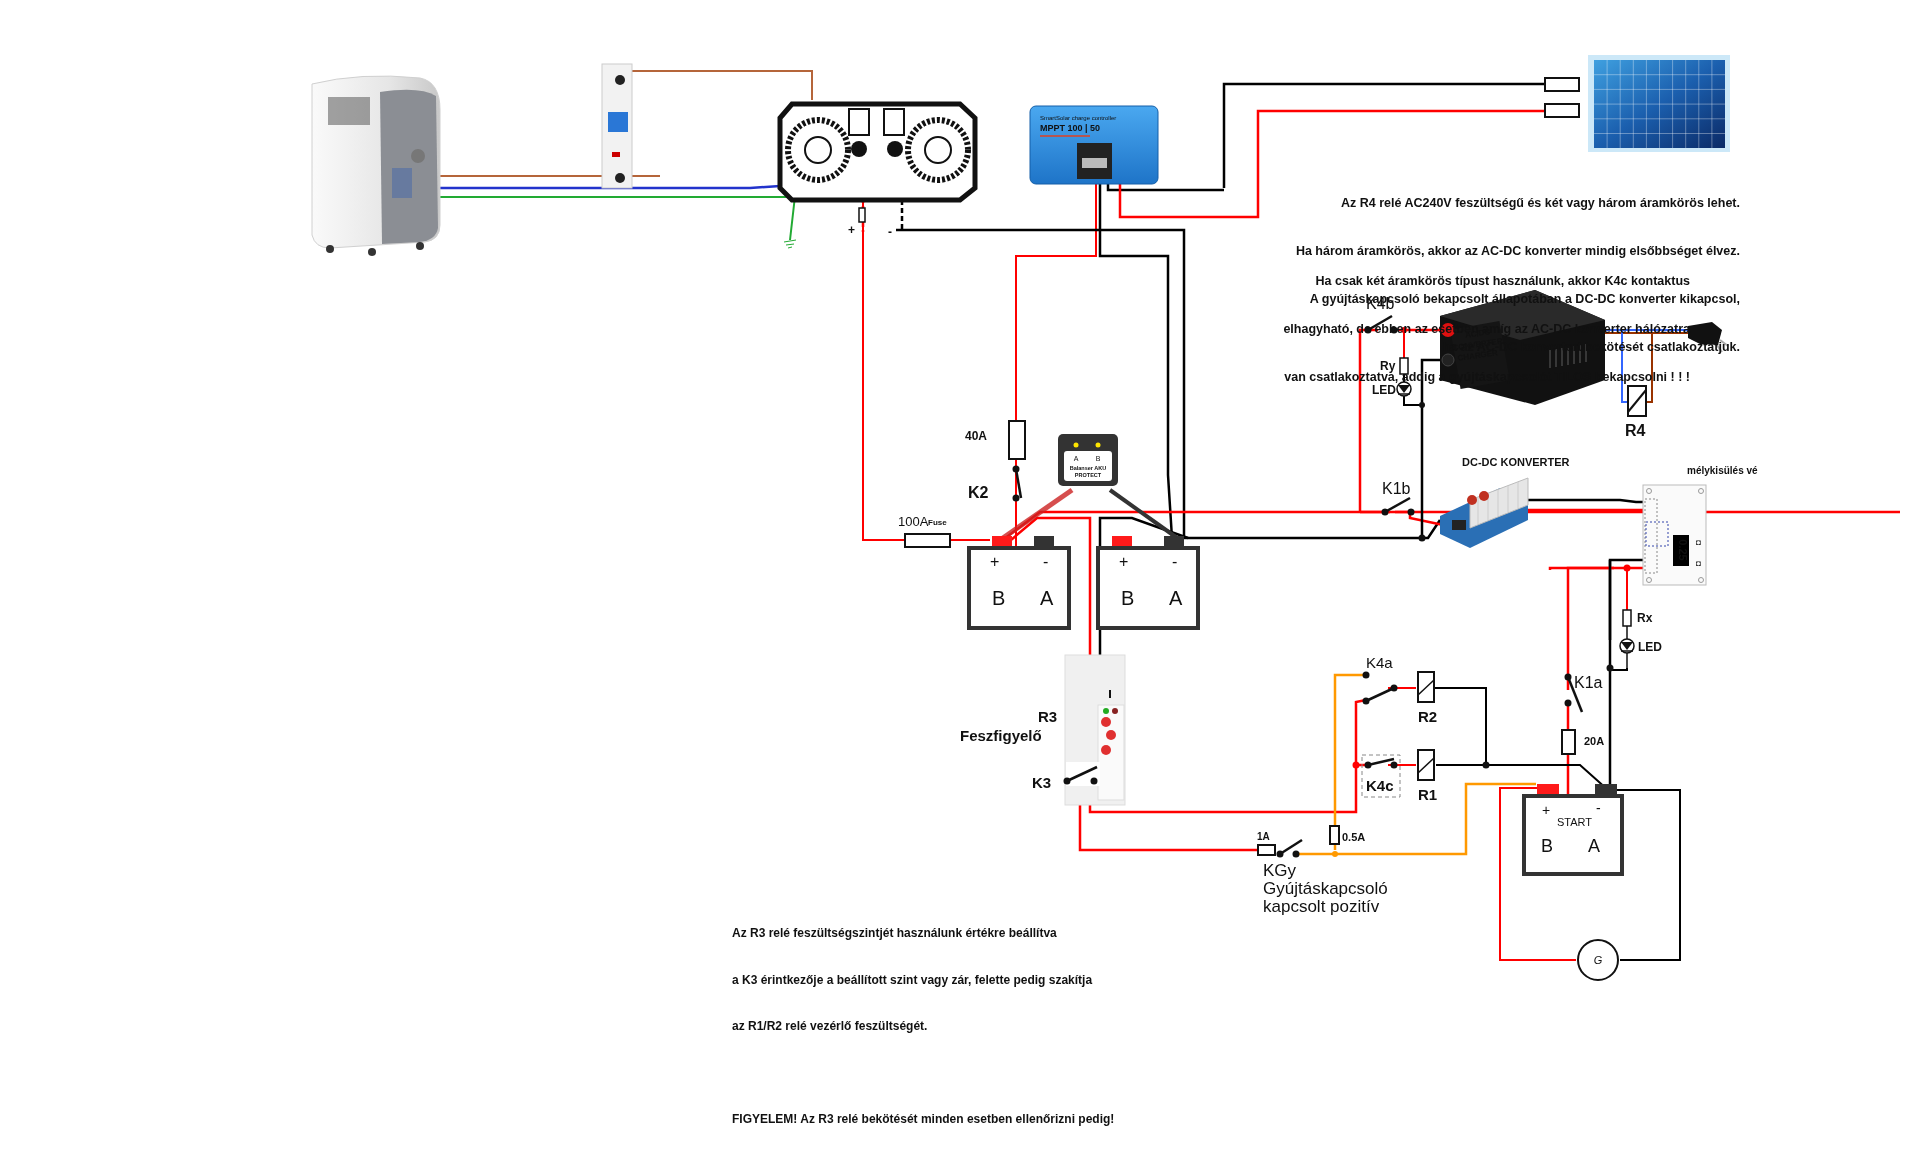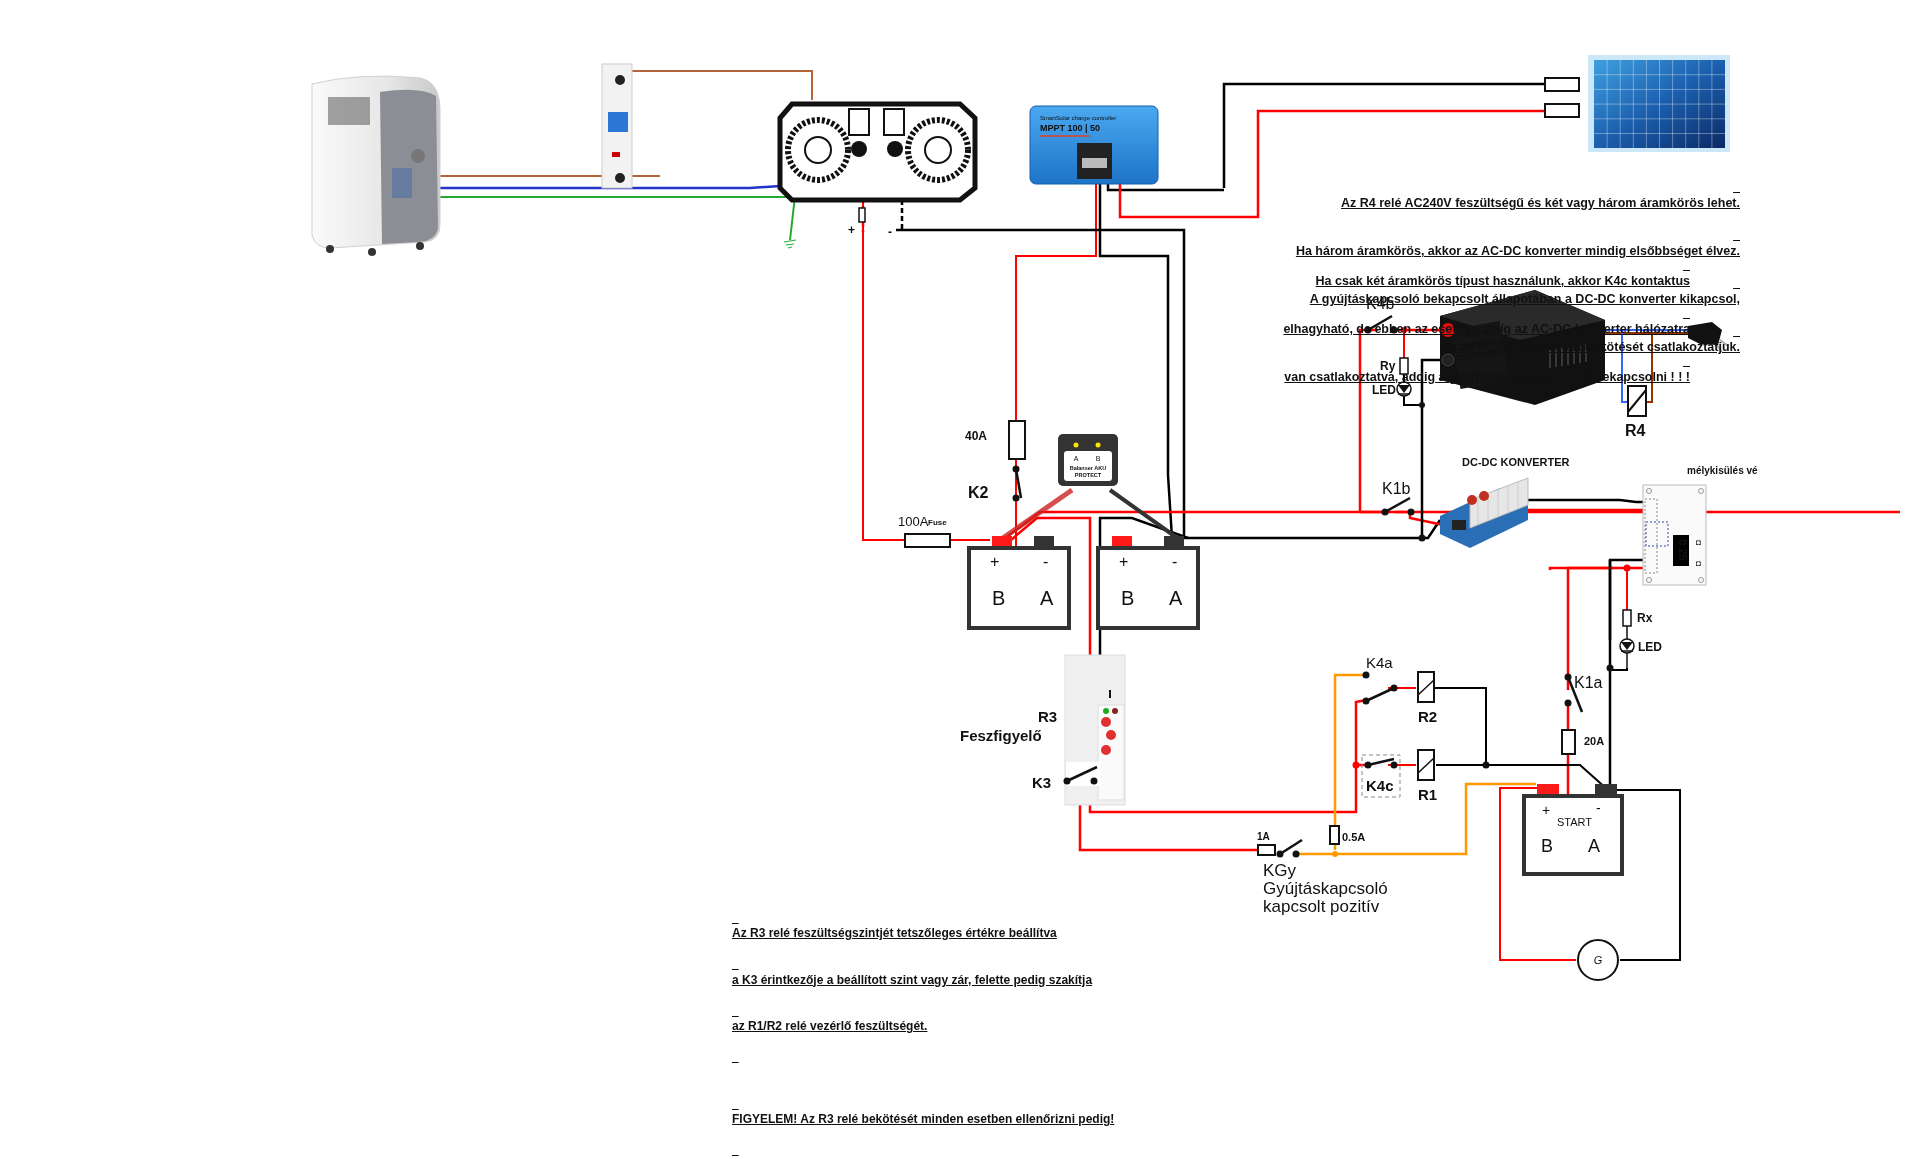--- a/index.html
+++ b/index.html
@@ -1,19 +1,19 @@
 <!DOCTYPE html>
 <html><head>
 <meta charset="utf-8">
 <style>
   html, body { margin: 0; padding: 0; background: #ffffff; }
   body { width: 1920px; height: 1159px; position: relative; overflow: hidden; font-family: "Liberation Sans", sans-serif; }
   svg#diagram { position: absolute; left: 0; top: 0; }
   .lbl { font-family: "Liberation Sans", sans-serif; fill: #111; }
-  .note { position: absolute; font-family: "Liberation Sans", sans-serif; font-size: 12.5px; font-weight: bold; color: #111; line-height: 16px; white-space: pre; text-decoration: underline; }
+  .note { position: absolute; font-family: "Liberation Sans", sans-serif; font-size: 12.5px; font-weight: bold; color: #111; line-height: 16px; white-space: pre; }
   .note.right { text-align: right; }
 </style>
 </head>
 <body>
 
 <svg id="diagram" width="1920" height="1159" viewBox="0 0 1920 1159" xmlns="http://www.w3.org/2000/svg">
   <defs>
     <linearGradient id="solarGrad" x1="0" y1="0" x2="1" y2="1">
       <stop offset="0" stop-color="#3fa0e0"></stop>
       <stop offset="0.5" stop-color="#1b5fae"></stop>
@@ -423,19 +423,19 @@
   <div>Ha három áramkörös, akkor az AC-DC konverter mindig elsőbbséget élvez.</div>
   <div>A gyújtáskapcsoló bekapcsolt állapotában a DC-DC konverter kikapcsol,</div>
   <div>ha az AC-DC konvertert bekötését csatlakoztatjuk.</div>
 </div>
 <div class="note right" style="left:1220px; top:241px; width:470px;">
   <div>Ha csak két áramkörös típust használunk, akkor K4c kontaktus</div>
   <div>elhagyható, de ebben az esetben amíg az AC-DC konverter hálózatra</div>
   <div>van csatlakoztatva, addig a gyújtáskapcsolót TILOS bekapcsolni ! ! !</div>
 </div>
 <div class="note" style="left:732px; top:895px; line-height:15.5px; font-size:12px;">
-  <div>Az R3 relé feszültségszintjét tetszőleges értékre beállítva</div>
+  <div>Az R3 relé feszültségszintjét használunk értékre beállítva</div>
   <div>a K3 érintkezője a beállított szint vagy zár, felette pedig szakítja</div>
   <div>az R1/R2 relé vezérlő feszültségét.</div>
   <div style="height:15.5px;"></div>
   <div>FIGYELEM! Az R3 relé bekötését minden esetben ellenőrizni pedig!</div>
   <div>A rajzon CSAK elméleti bekötés látható, ami nem miden típusnál egyezik!</div>
 </div>
 
 </body></html>

